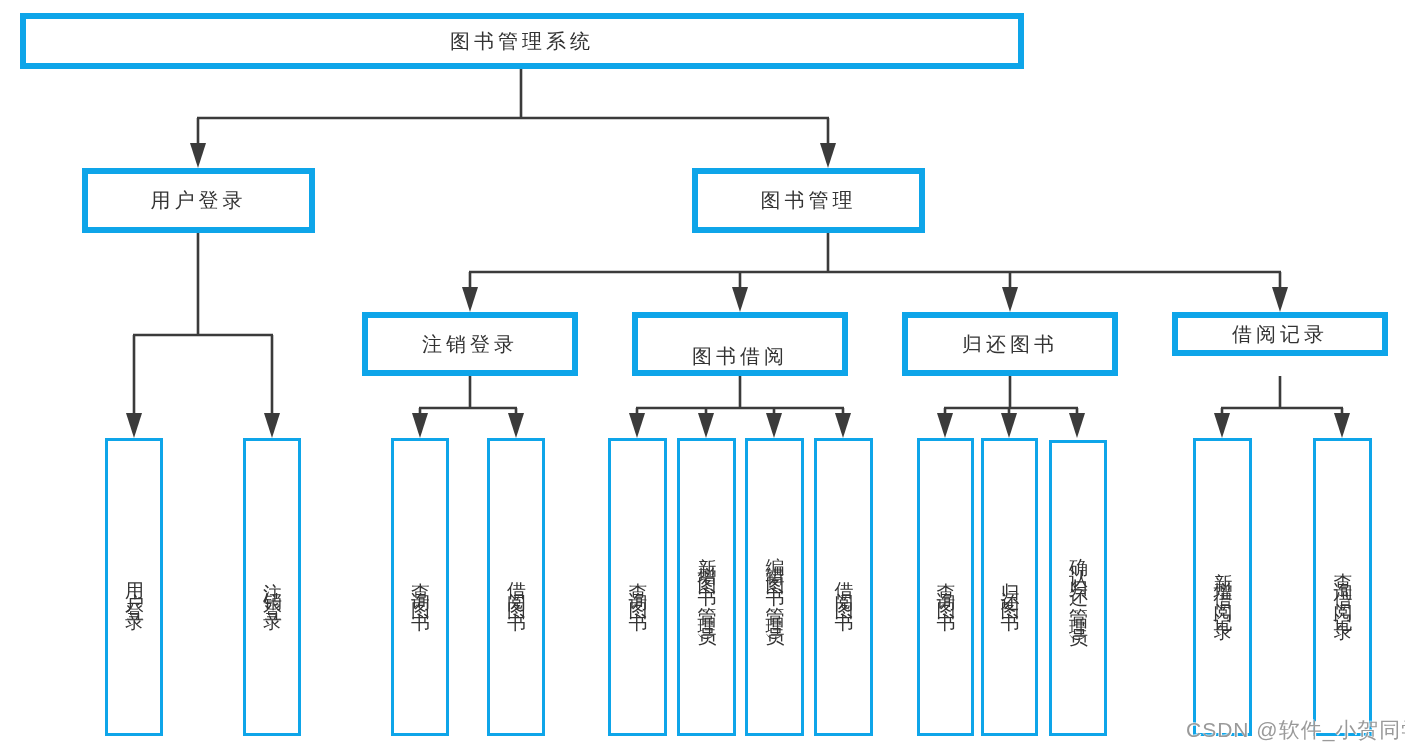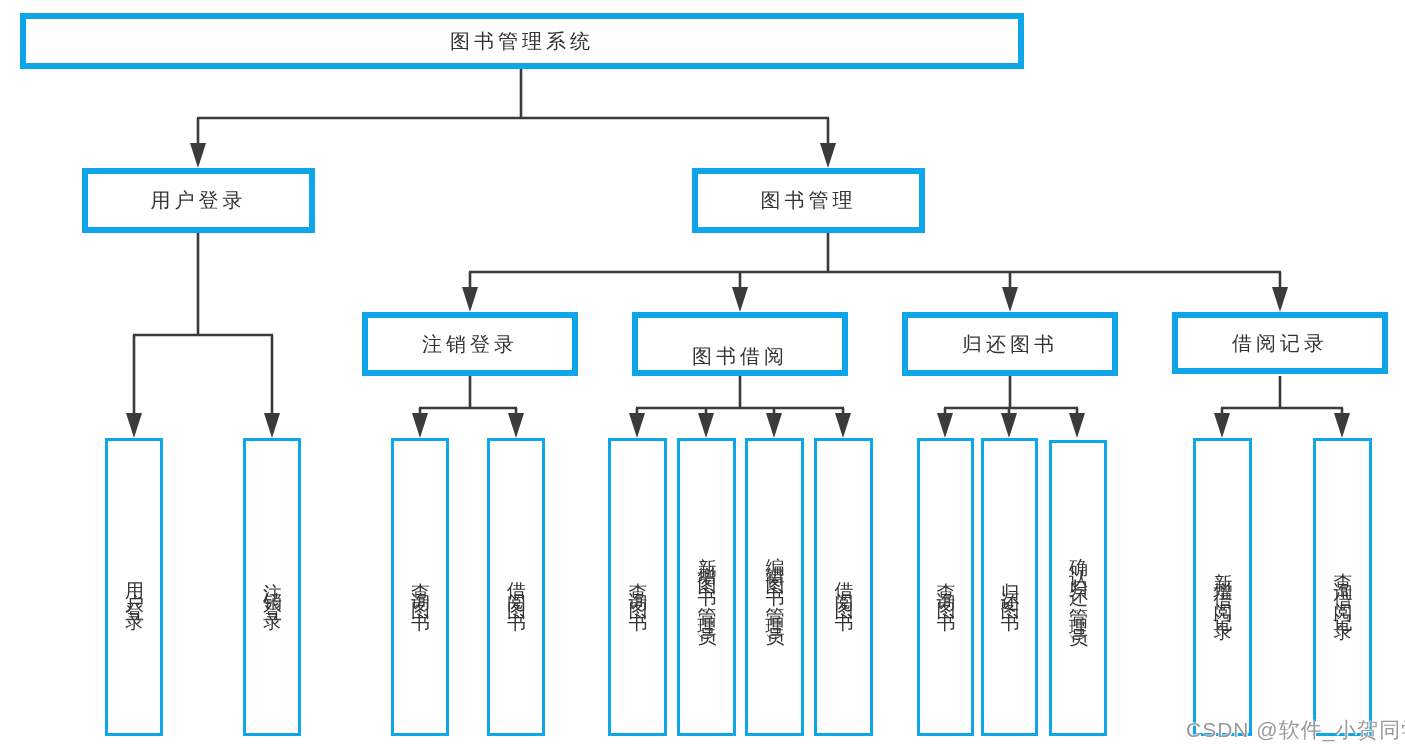--- a/index.html
+++ b/index.html
@@ -117,21 +117,21 @@
 
   <div class="node h" style="left:362px; top:312px; width:216px; height:64px;">
     <span>注销登录</span>
   </div>
   <div class="node h" style="left:632px; top:312px; width:216px; height:64px;align-items:flex-end;">
     <span>图书借阅</span>
   </div>
   <div class="node h" style="left:902px; top:312px; width:216px; height:64px;">
     <span>归还图书</span>
   </div>
-  <div class="node h" style="left:1172px; top:312px; width:216px; height:62px;">
+  <div class="node h" style="left:1172px; top:312px; width:216px; height:44px;">
     <span>借阅记录</span>
   </div>
 
   <div class="node v" style="left:105px; top:438px; width:58px; height:298px;">
     <span>用户登录</span>
   </div>
   <div class="node v" style="left:243px; top:438px; width:58px; height:298px;">
     <span>注销登录</span>
   </div>
 

